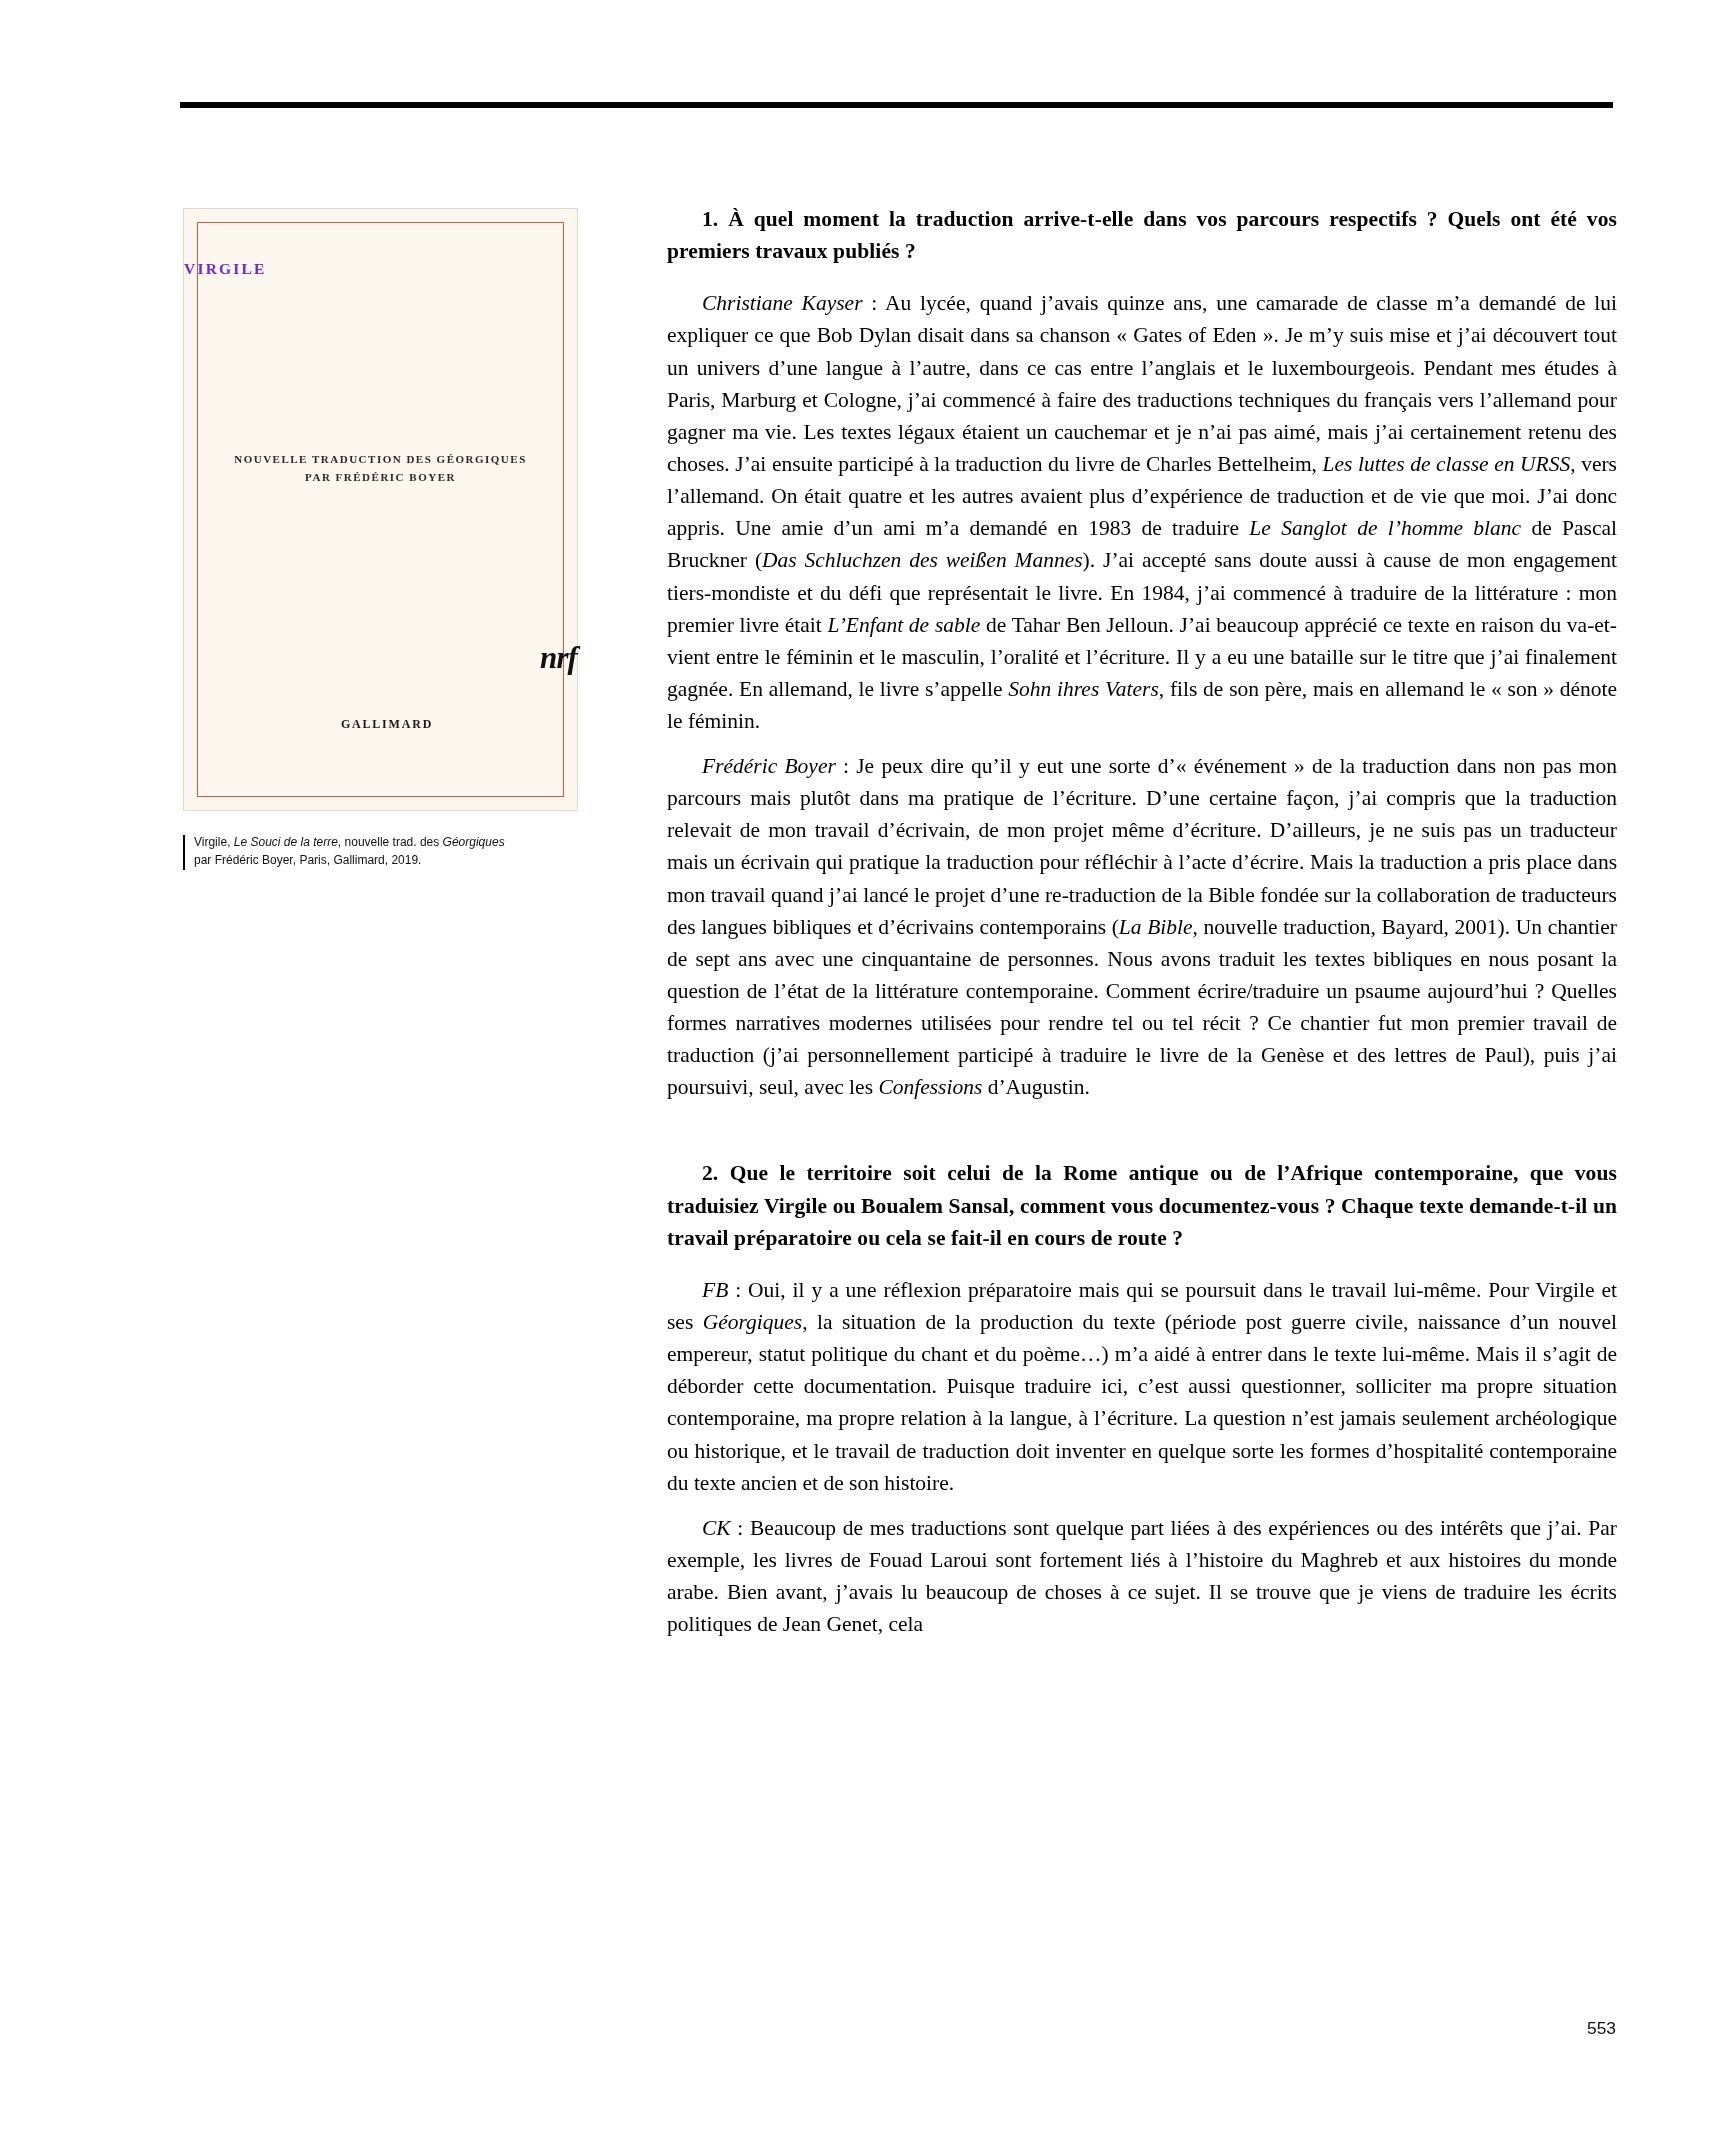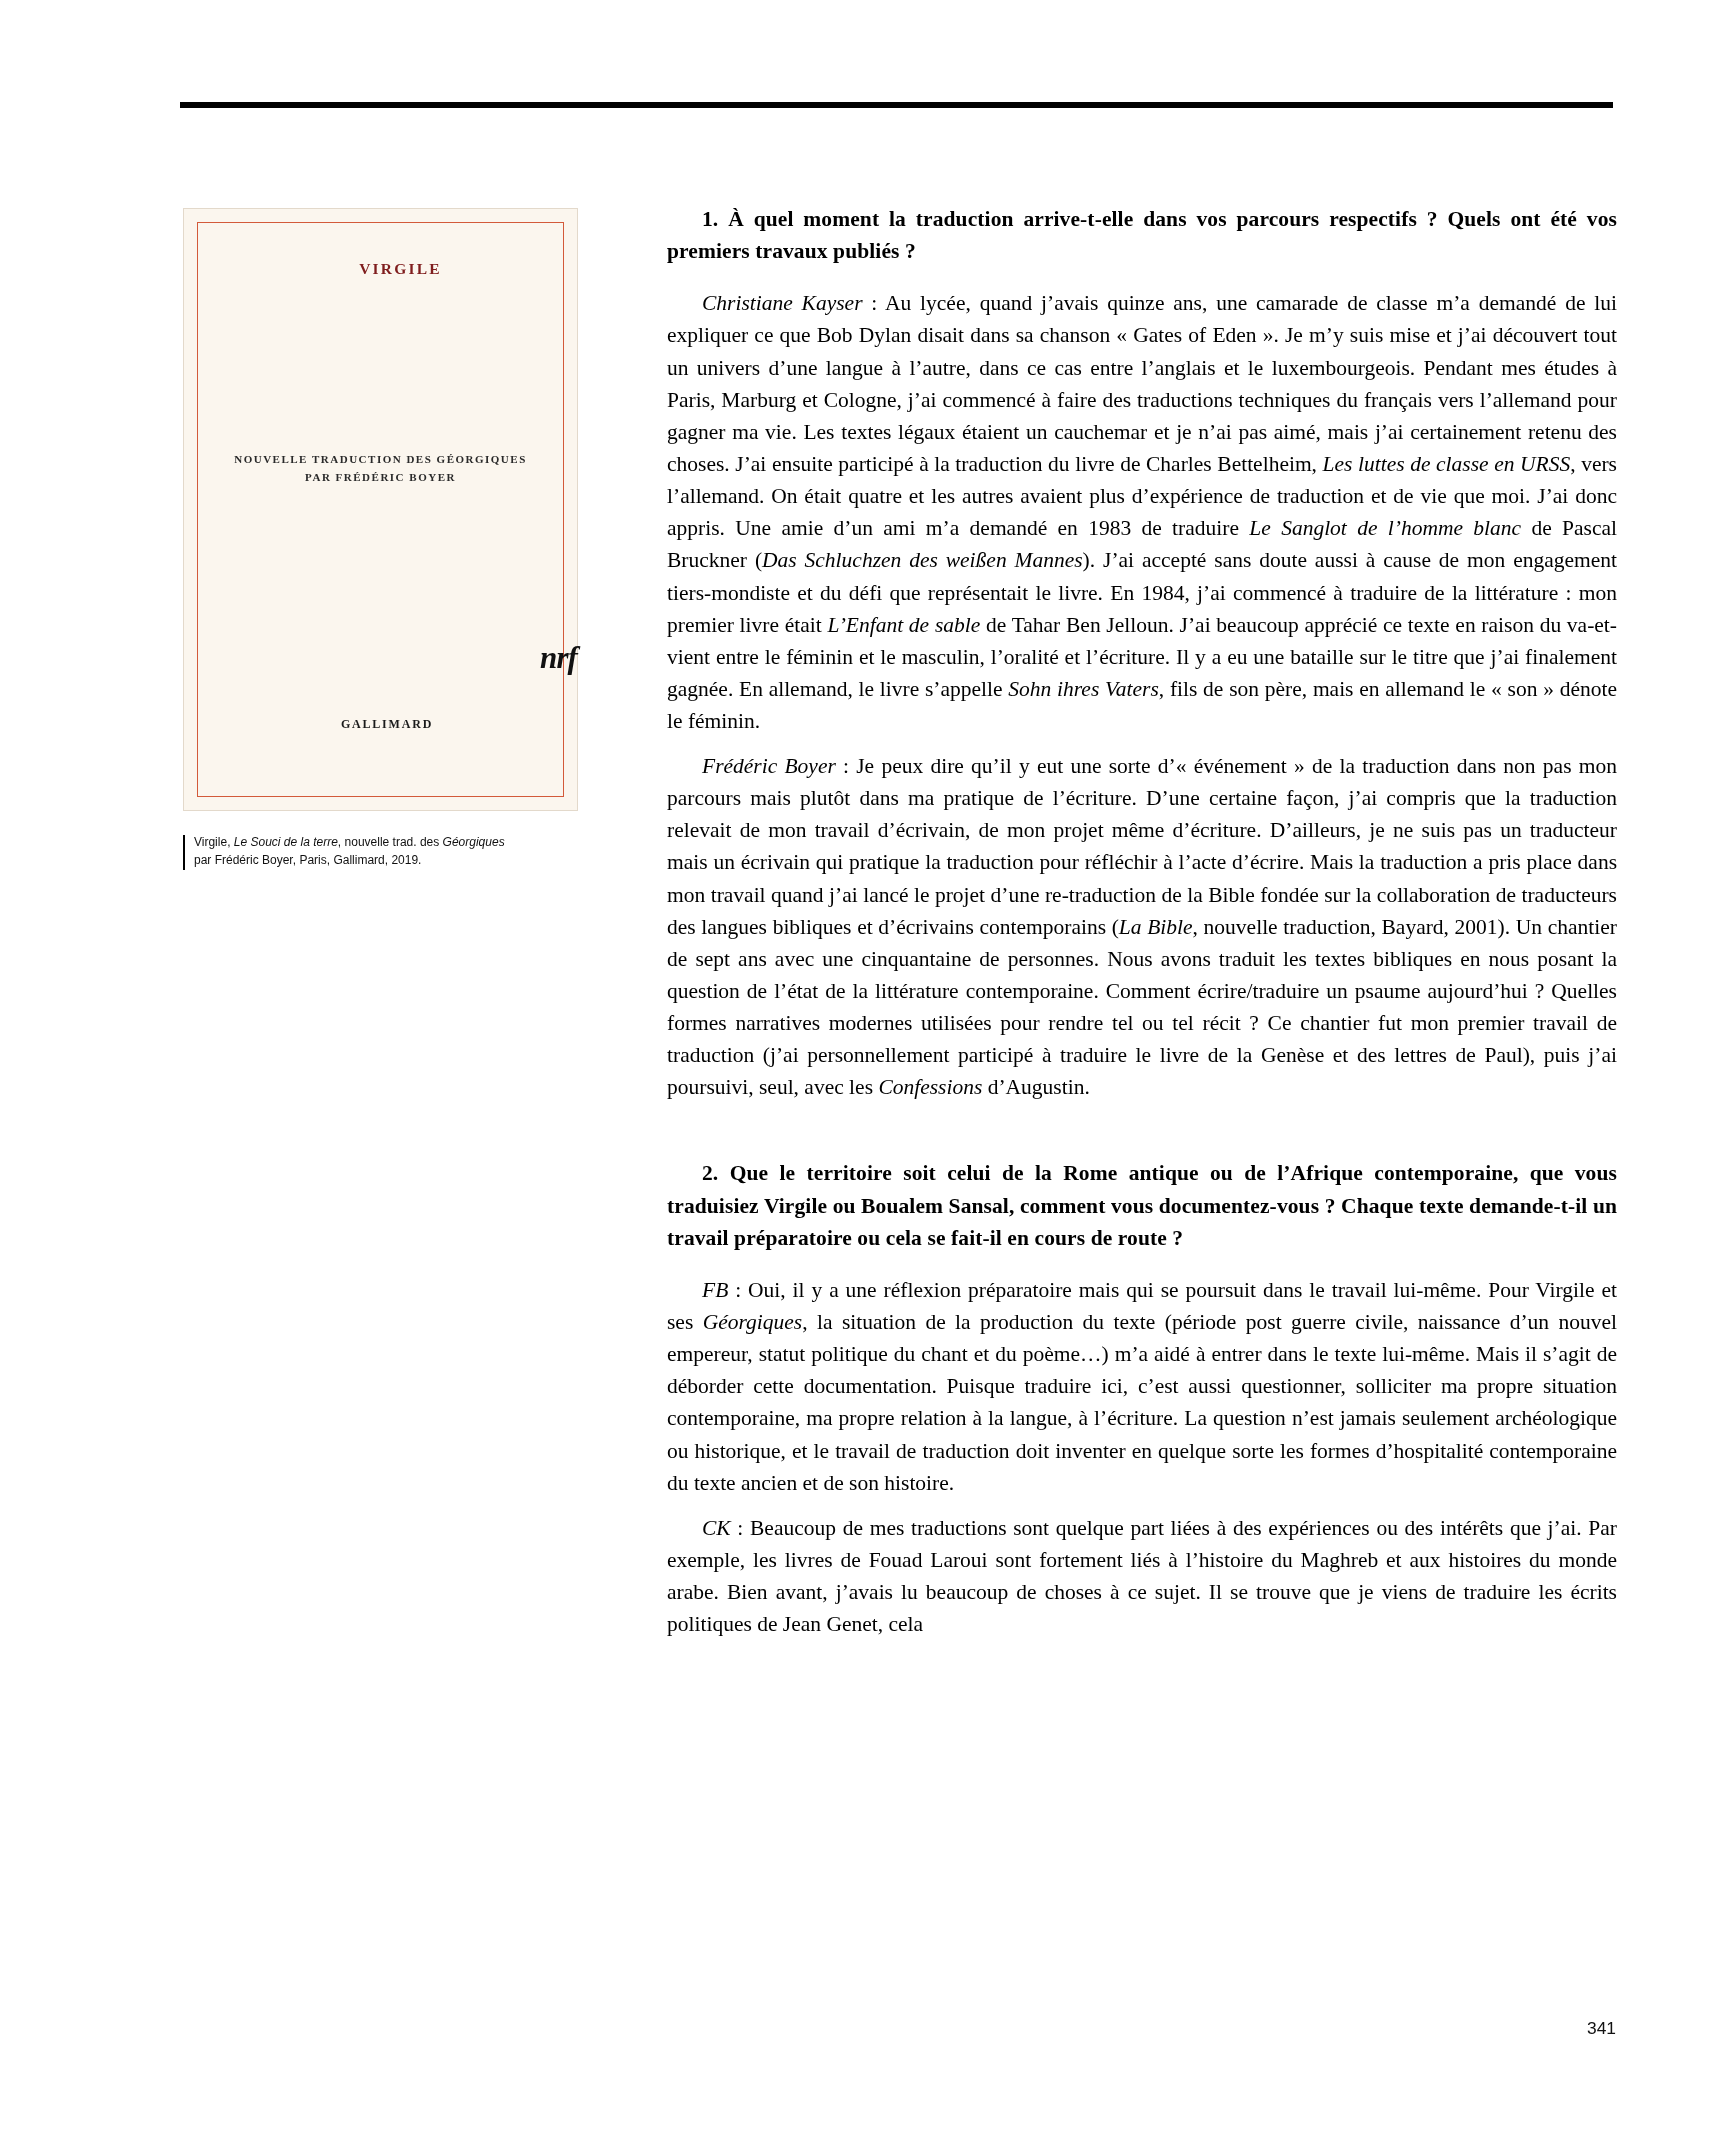--- a/index.html
+++ b/index.html
@@ -50,27 +50,26 @@
     right: 12.8px;
     bottom: 12.8px;
     border: 1.8px solid #d35a3a;
     box-sizing: border-box;
   }
   .cover-author {
     position: absolute;
     top: 51px;
     left: 0;
     right: 0;
-    text-align: center;
+    text-align: left;
     font-family: "Liberation Serif", serif;
     font-size: 15.5px;
     letter-spacing: 2.2px;
-    color: #7f1d1d;
-    font-weight: 700;
-    margin-left: 40px;
+    color: #6d28d9;
+    font-weight: 700;
   }
   .cover-title {
     position: absolute;
     top: 111px;
     left: 0;
     right: 0;
     text-align: center;
     font-family: "Liberation Serif", serif;
     font-size: 37px;
     line-height: 1.22;
@@ -202,16 +201,16 @@
     <div class="gap-lg"></div>
 
     <p class="q">2. Que le territoire soit celui de la Rome antique ou de l’Afrique contemporaine, que vous traduisiez Virgile ou Boualem Sansal, comment vous documentez-vous ? Chaque texte demande-t-il un travail préparatoire ou cela se fait-il en cours de route ?</p>
 
     <p class="body"><i>FB</i> : Oui, il y a une réflexion préparatoire mais qui se poursuit dans le travail lui-même. Pour Virgile et ses <i>Géorgiques</i>, la situation de la production du texte (période post guerre civile, naissance d’un nouvel empereur, statut politique du chant et du poème…) m’a aidé à entrer dans le texte lui-même. Mais il s’agit de déborder cette documentation. Puisque traduire ici, c’est aussi questionner, solliciter ma propre situation contemporaine, ma propre relation à la langue, à l’écriture. La question n’est jamais seulement archéologique ou historique, et le travail de traduction doit inventer en quelque sorte les formes d’hospitalité contemporaine du texte ancien et de son histoire.</p>
 
     <p class="body"><i>CK</i> : Beaucoup de mes traductions sont quelque part liées à des expériences ou des intérêts que j’ai. Par exemple, les livres de Fouad Laroui sont fortement liés à l’histoire du Maghreb et aux histoires du monde arabe. Bien avant, j’avais lu beaucoup de choses à ce sujet. Il se trouve que je viens de traduire les écrits politiques de Jean Genet, cela</p>
 
   </div>
 
-  <div class="pageno">341</div>
+  <div class="pageno">553</div>
 
 </div>
 
 
 </body></html>

